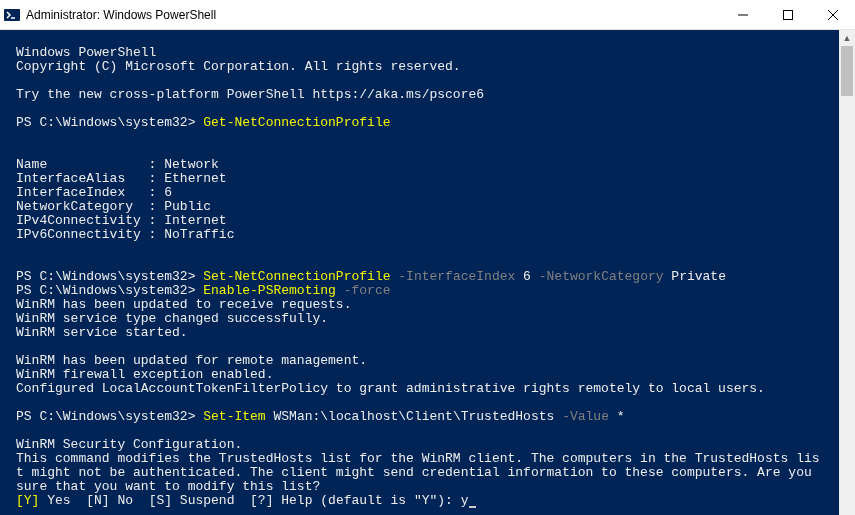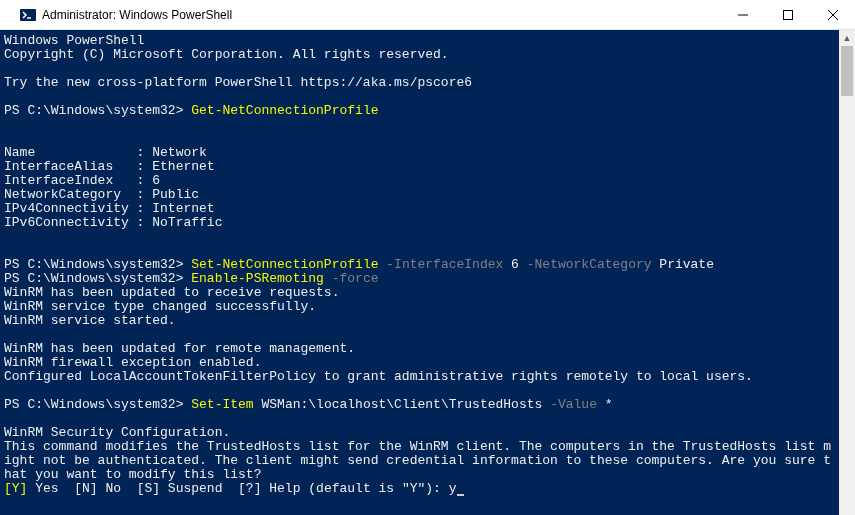--- a/index.html
+++ b/index.html
@@ -9,21 +9,21 @@
       width: 855px;
       height: 515px;
       overflow: hidden;
       position: relative;
     }
     .titlebar {
       height: 30px;
       background: #ffffff;
       display: flex;
       align-items: center;
-      padding-left: 20px;
+      padding-left: 4px;
       border-bottom: 1px solid #e5e5e5;
     }
     .title-icon {
       width: 16px;
       height: 16px;
       margin-right: 6px;
       display: flex;
       align-items: center;
       justify-content: center;
     }
@@ -50,21 +50,21 @@
       position: relative;
       height: calc(100% - 30px);
       display: flex;
     }
     .terminal {
       background: #012456;
       color: #cccccc;
       font-family: Consolas, "Courier New", monospace;
       font-size: 13px;
       line-height: 14px;
-      padding: 4px;
+      padding: 16px;
       flex: 1;
       white-space: pre-wrap;
       word-break: break-all;
       overflow: hidden;
     }
     .scrollbar {
       width: 16px;
       background: #f0f0f0;
       position: relative;
     }

